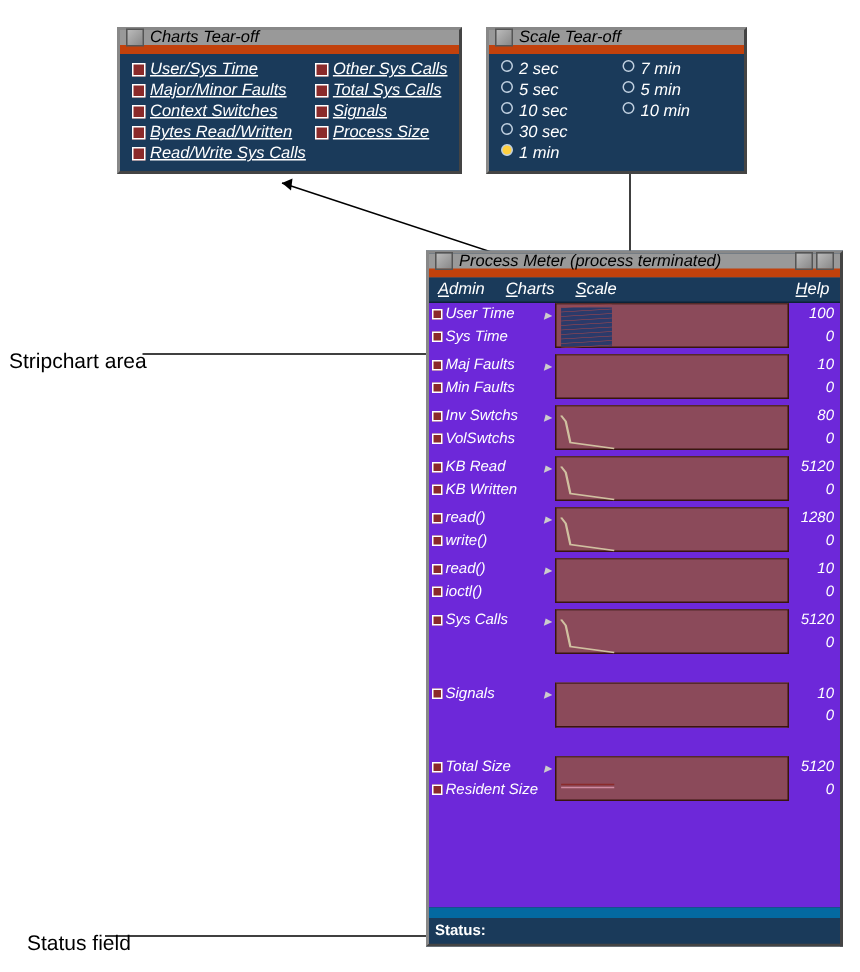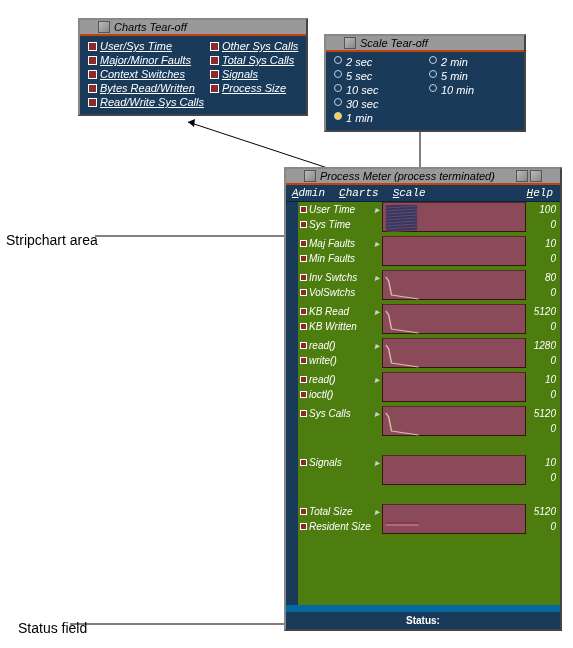--- a/index.html
+++ b/index.html
@@ -19,35 +19,35 @@
     background: #1a3a5a;
   }
   .titlebar {
     background: #999;
     color: #000;
     font-style: italic;
     font-size: 11px;
     height: 16px;
     display: flex;
     align-items: center;
-    padding: 0 18px;
-    border-bottom: 2px solid #c2410c;
+    padding: 0 4px;
+    border-bottom: 6px solid #c2410c;
   }
   .win-btn {
     width: 12px;
     height: 12px;
     border: 1px solid #555;
     background: linear-gradient(135deg,#bbb,#888);
     margin-right: 4px;
     display: inline-block;
   }
   .win-btn.right { margin-left: 2px; margin-right: 0; }
   .titlebar-spacer { flex: 1; }
   .charts-tearoff { left: 78px; top: 18px; width: 230px; }
-  .scale-tearoff  { left: 324px; top: 34px; width: 202px; }
+  .scale-tearoff  { left: 324px; top: 18px; width: 174px; }
   .tearoff-body {
     padding: 4px 8px 6px 8px;
     color: #fff;
     font-style: italic;
     font-size: 11px;
   }
   .tearoff-grid {
     display: grid;
     grid-template-columns: 1fr 1fr;
     column-gap: 6px;
@@ -83,44 +83,42 @@
     border: 1px solid #c0d0e0;
     flex-shrink: 0;
     background: transparent;
   }
   .radio.sel { background: #ffd040; }
   .label-underline { text-decoration: underline; }
 
   
   .process-meter {
     left: 284px; top: 167px; width: 278px; height: 464px;
-    display: flex; flex-direction: column; text-align: center;
+    display: flex; flex-direction: column;
   }
   .menubar {
     background: #1a3a5a;
     color: #fff;
     display: flex;
     font-size: 11px;
     font-style: italic;
     padding: 2px 6px;
     border-bottom: 1px solid #0c2238;
-    font-family: Liberation Mono, monospace;
   }
   .menubar .menu { margin-right: 14px; cursor: default; }
   .menubar .menu.help { margin-left: auto; margin-right: 1px; }
   .menu .ul { text-decoration: underline; }
 
   .charts-area {
     flex: 1;
     overflow: hidden;
-    background: #4d7c0f;
+    background: #6d28d9;
     color: #fff;
     font-style: italic;
     font-size: 10px;
-    margin-left: 12px;
   }
   .pair-block { display: grid; grid-template-columns: 74px 10px 1fr 34px; }
   .pair-block .row-label, .pair-block .chartcell, .pair-block .valcell, .pair-block .expander { height: 15px; display:flex; align-items:center; }
   .row-label { padding-left: 2px; gap:2px; display:flex; align-items:center;}
   .rl-chk { width:7px;height:7px;background:#8b2a2a;border:1px solid #fff;flex-shrink:0;}
   .expander { justify-content:center; color:#ccc;}
   .chartcell { position:relative; }
   .chart-box {
     position:absolute;
     left:0; top:0; right:0; height:30px;
@@ -220,21 +218,21 @@
     <span>Scale Tear-off</span>
   </div>
   <div class="tearoff-body">
     <div class="scale-grid" id="scale-grid">
         <div class="radio-row">
           <span class="radio"></span>
           <span>2 sec</span>
         </div>
         <div class="radio-row">
           <span class="radio"></span>
-          <span>2 min</span>
+          <span>7 min</span>
         </div>
         <div class="radio-row">
           <span class="radio"></span>
           <span>5 sec</span>
         </div>
         <div class="radio-row">
           <span class="radio"></span>
           <span>5 min</span>
         </div>
         <div class="radio-row">

